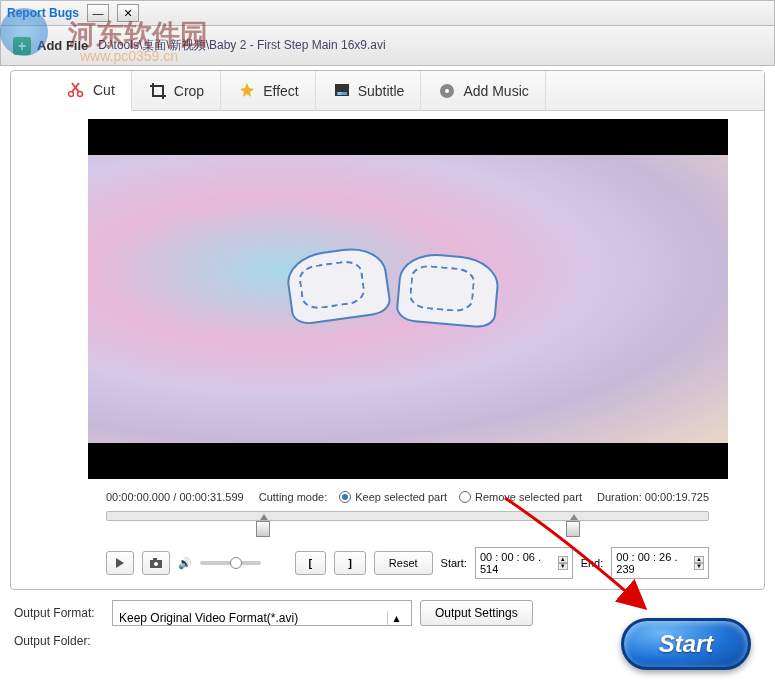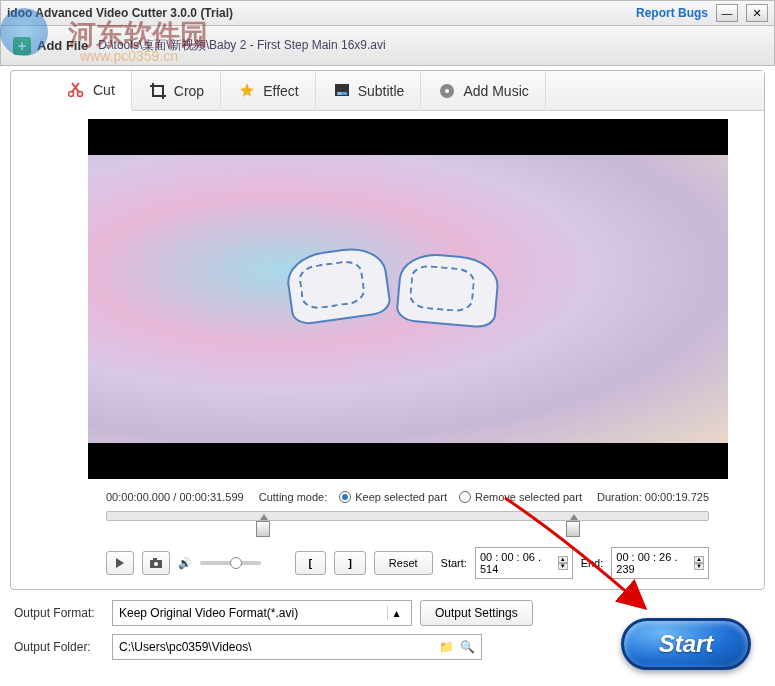--- a/index.html
+++ b/index.html
@@ -56,35 +56,34 @@
 .vol-slider::after { content:""; position:absolute; width: 10px; height: 10px; background:#fff; border:1px solid #888; border-radius:50%; left: 30px; top: -4px; }
 .bracket-btn { width: 36px; height: 24px; border: 1px solid #aaa; background: linear-gradient(#fff,#eee); border-radius: 3px; display: flex; align-items: center; justify-content: center; cursor: pointer; font-weight: bold; }
 .reset-btn { padding: 0 14px; height: 24px; border: 1px solid #aaa; background: linear-gradient(#fff,#eee); border-radius: 3px; display: flex; align-items: center; justify-content: center; cursor: pointer; }
 .time-input { border: 1px solid #aaa; padding: 3px 4px; font-size: 11px; background: #fff; display: flex; align-items: center; gap: 5px; }
 .spinner { display: inline-flex; flex-direction: column; margin-left: 3px; }
 .spinner span { width: 10px; height: 7px; border: 1px solid #aaa; background: #eee; font-size: 6px; line-height: 5px; text-align: center; }
 
 .bottom-area { padding: 6px 14px; }
 .out-row { display: flex; align-items: center; gap: 8px; margin-bottom: 8px; font-size: 12px; }
 .out-row .lbl { width: 90px; color: #333; }
-.combo { flex: 0 0 300px; border: 1px solid #aaa; height: 26px; background: #fff; display: flex; align-items: center; padding: 0 6px; justify-content: space-between; }
+.combo { flex: 0 0 300px; border: 1px solid #aaa; height: 26px; background: #fff; display: flex; align-items: flex-end; padding: 0 6px; justify-content: space-between; }
 .combo .arrow { width: 18px; text-align: center; border-left: 1px solid #ccc; }
 .out-settings { padding: 0 14px; height: 26px; border: 1px solid #aaa; background: linear-gradient(#fff,#eee); border-radius: 3px; display: flex; align-items: center; cursor: pointer; }
 .folder-input { flex: 0 0 370px; border: 1px solid #aaa; height: 26px; background: #fff; display: flex; align-items: center; padding: 0 6px; justify-content: space-between; }
 .folder-icons { display: flex; gap: 6px; color: #2a7cc5; }
 
 .start-btn { position: absolute; right: 24px; bottom: 16px; width: 130px; height: 52px; border-radius: 26px; background: radial-gradient(ellipse at 30% 25%, #6cb8f8 0%, #1e6fd4 55%, #0b4aa0 100%); border: 3px solid #0a3d85; display: flex; align-items: center; justify-content: center; color: #fff; font-size: 24px; font-weight: bold; font-style: italic; cursor: pointer; box-shadow: inset 0 2px 6px rgba(255,255,255,0.5), 0 3px 6px rgba(0,0,0,0.35); text-shadow: 0 1px 2px rgba(0,0,0,0.5); }
 
 .arrow-annotation { position: absolute; pointer-events: none; }
 </style>
 </head>
 <body>
 
 <div class="titlebar">
-  <span class="title">idoo Advanced Video Cutter 3.0.0 (Trial)</span>
   <div class="right">
     <span class="report">Report Bugs</span>
     <div class="winbtn">—</div>
     <div class="winbtn">✕</div>
   </div>
 </div>
 
 <div class="watermark">
   <span class="logo"></span>
   <span class="txt">河东软件园</span>
@@ -231,27 +230,20 @@
     <div class="combo">
       <span>Keep Original Video Format(*.avi)</span>
       <span class="arrow">▴</span>
     </div>
     <div class="out-settings">
       <span>Output Settings</span>
     </div>
   </div>
   <div class="out-row">
     <span class="lbl">Output Folder:</span>
-    <div class="folder-input">
-      <span>C:\Users\pc0359\Videos\</span>
-      <span class="folder-icons">
-        <span>📁</span>
-        <span>🔍</span>
-      </span>
-    </div>
   </div>
 </div>
 
 <div class="start-btn">
   <span>Start</span>
 </div>
 
 <svg class="arrow-annotation" style="left:495px; top:488px;" width="180" height="150">
   <defs>
       <marker id="ah" markerWidth="12" markerHeight="12" refX="9" refY="5" orient="auto">

